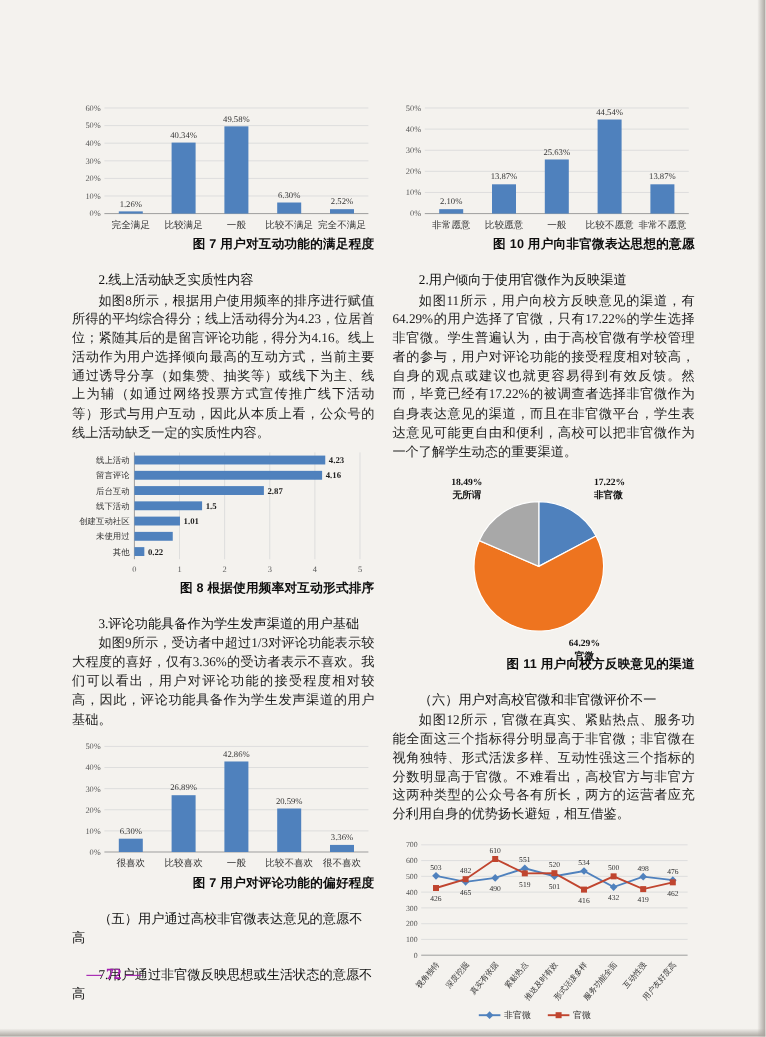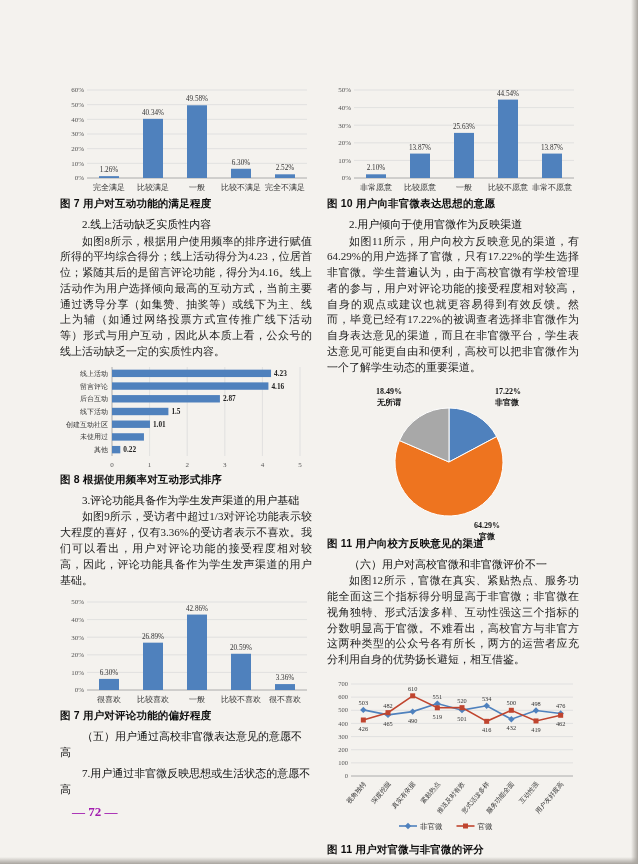--- a/index.html
+++ b/index.html
@@ -2,23 +2,23 @@
 <html><head>
 <meta charset="utf-8">
 <style>
   html,body{margin:0;padding:0;background:#dcdad6;}
   .page{position:relative;width:638px;height:864px;background:#f4f2ee;overflow:hidden;
         font-family:"Liberation Serif","DejaVu Serif",serif;color:#1c1c1c;}
   .col{position:absolute;width:252px;}
   .col-left{left:60px;top:78px;}
   .col-right{left:327px;top:78px;}
   .para{margin:1px 0 2px;font-size:11px;line-height:15.8px;text-align:justify;text-indent:2em;color:#1d1d1d;font-family:Liberation Serif, serif;}
-  .sub{margin:6px 0 1px;font-size:11px;line-height:15.5px;text-indent:2em;color:#111;}
+  .sub{margin:16px 0 1px;font-size:11px;line-height:15.5px;text-indent:2em;color:#111;}
   .sub-kai{}
-  .caption{margin:1px 0 3px;text-align:left;font-family:"Liberation Sans","DejaVu Sans",sans-serif;
+  .caption{margin:1px 0 3px;text-align:right;font-family:"Liberation Sans","DejaVu Sans",sans-serif;
            font-weight:bold;font-size:10.5px;color:#0d0d0d;letter-spacing:0.2px;}
   .chart{width:252px;position:relative;}
   .chart svg{display:block;overflow:visible;}
   .page-number{position:absolute;left:72px;top:804px;font-weight:bold;font-size:13px;color:#a21caf;text-align:right;}
   .edge-right{position:absolute;top:0;right:0;width:7px;height:100%;
               background:linear-gradient(to right,rgba(180,176,170,0),#a8a49e);}
   .edge-bottom{position:absolute;bottom:0;left:0;width:100%;height:7px;
                background:linear-gradient(to bottom,rgba(180,176,170,0),#a8a49e);}
 </style>
 </head>

